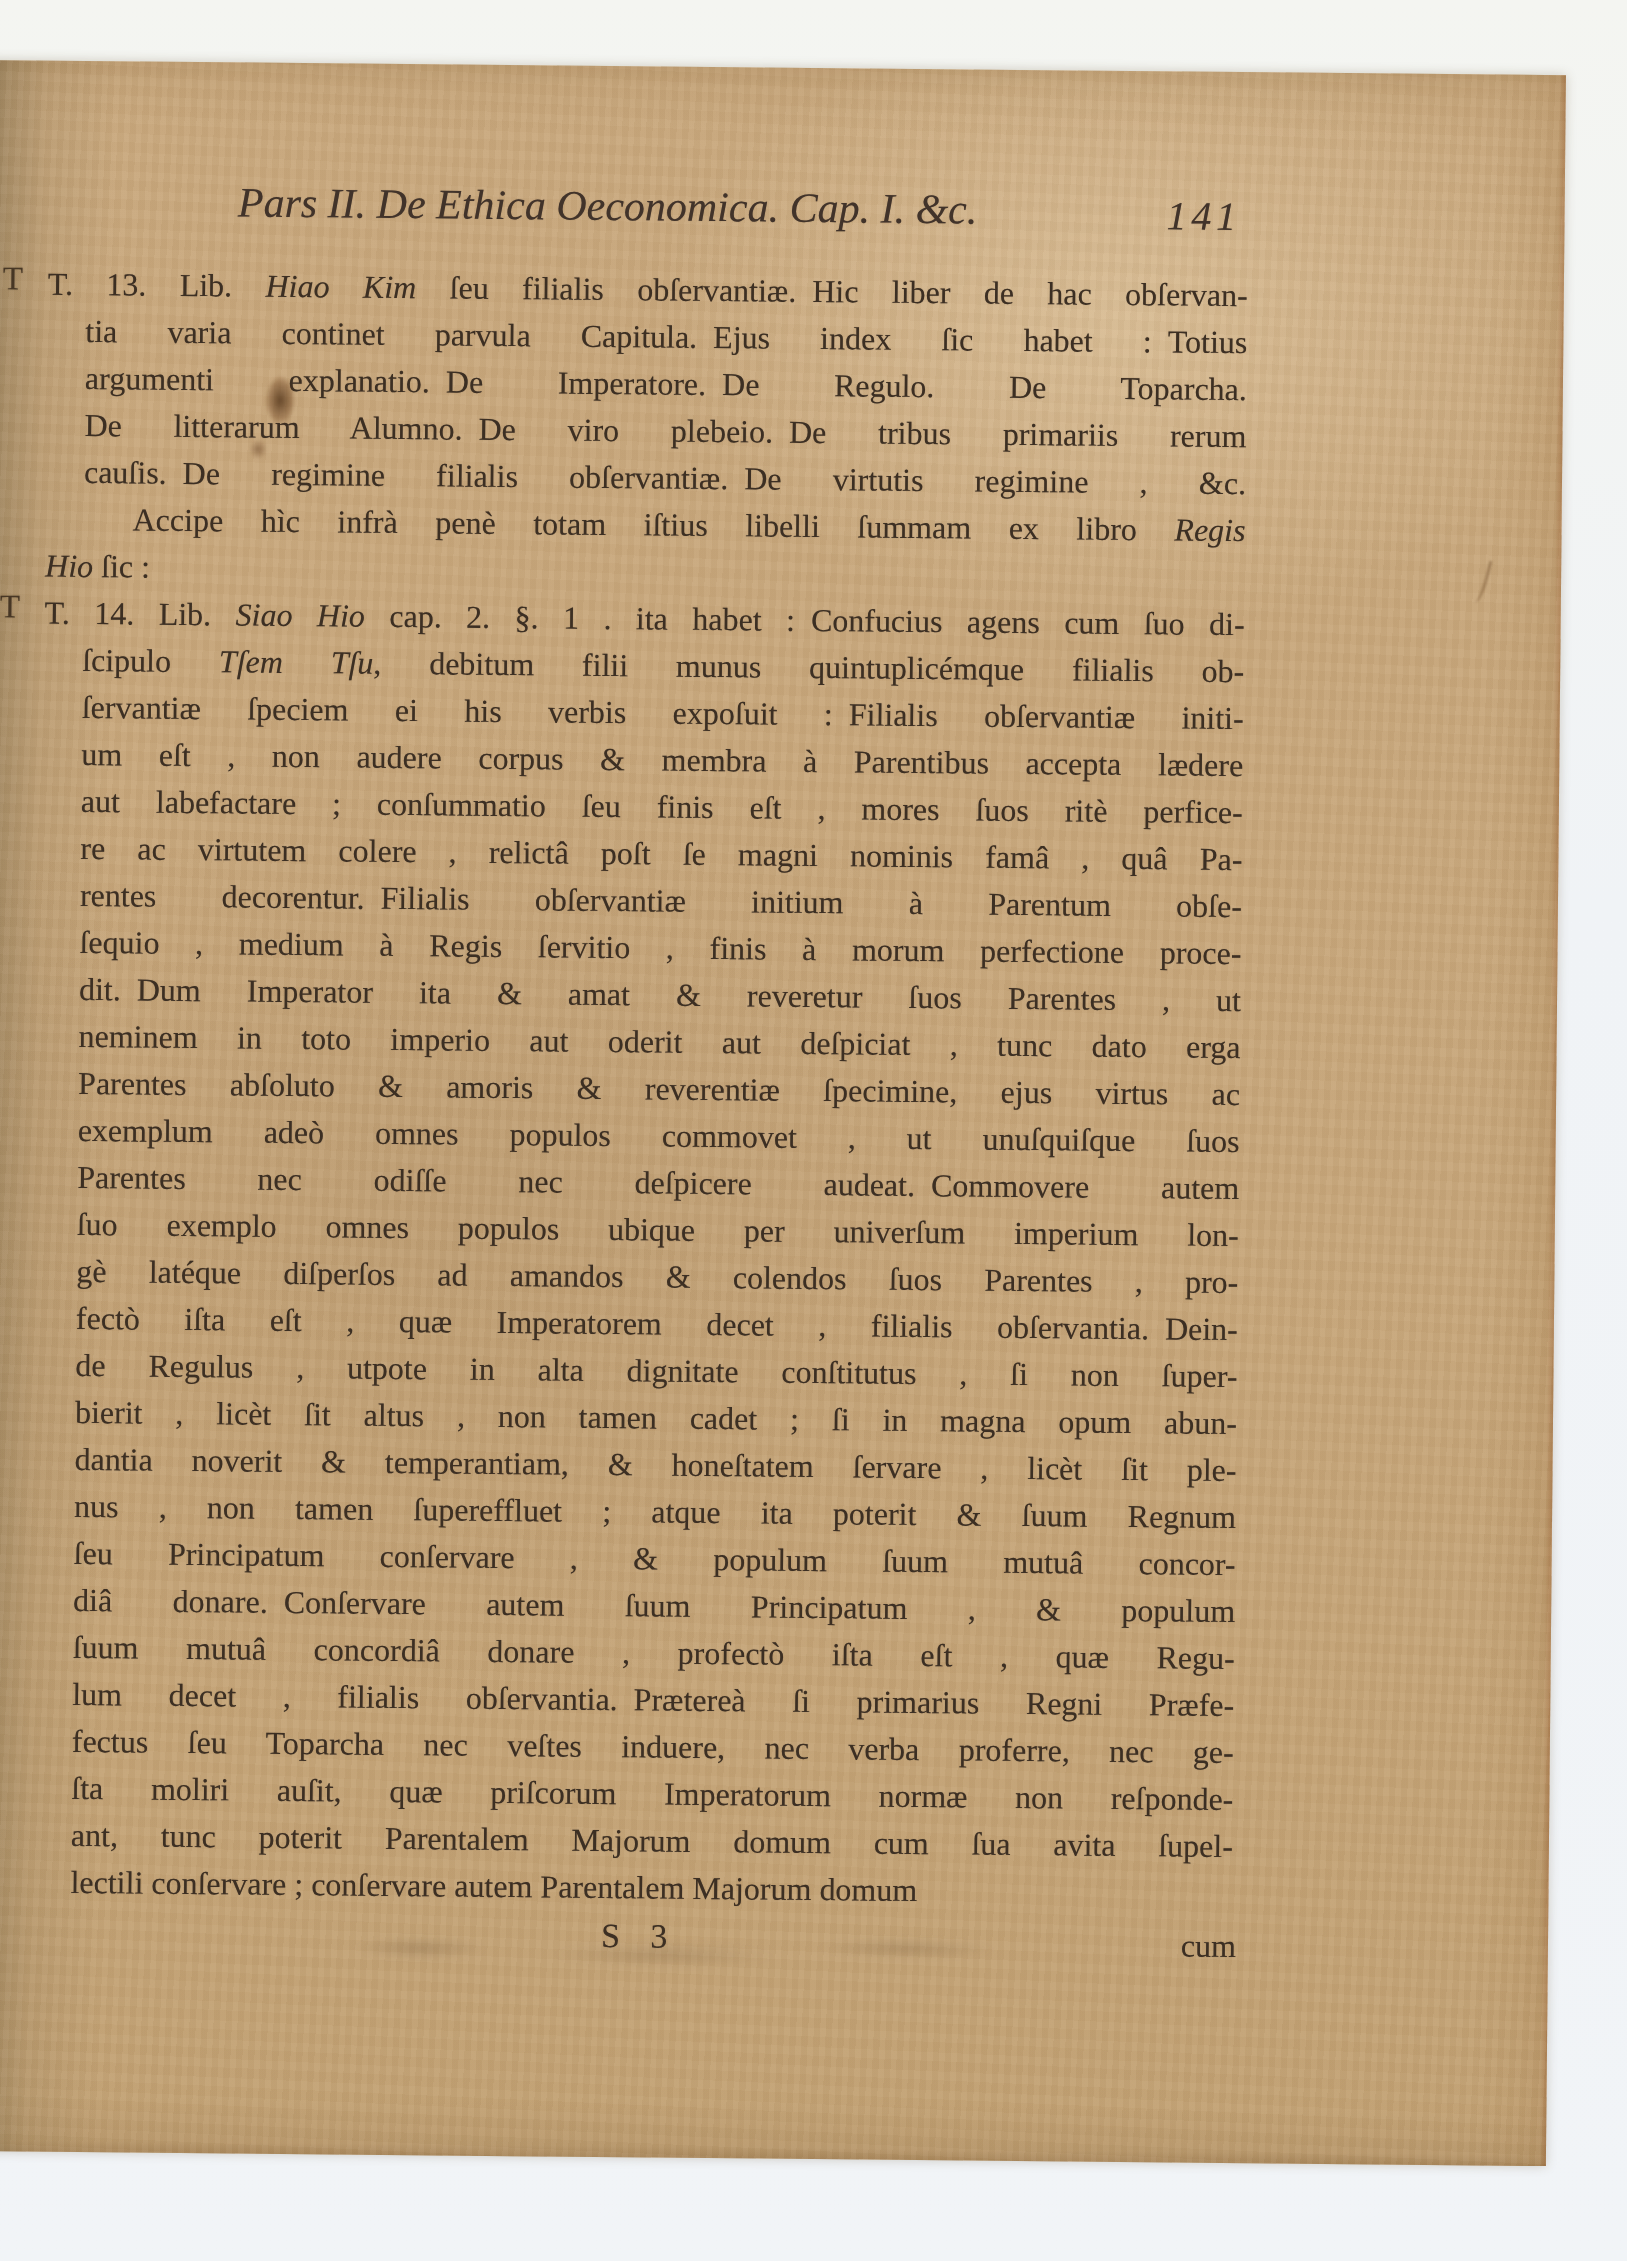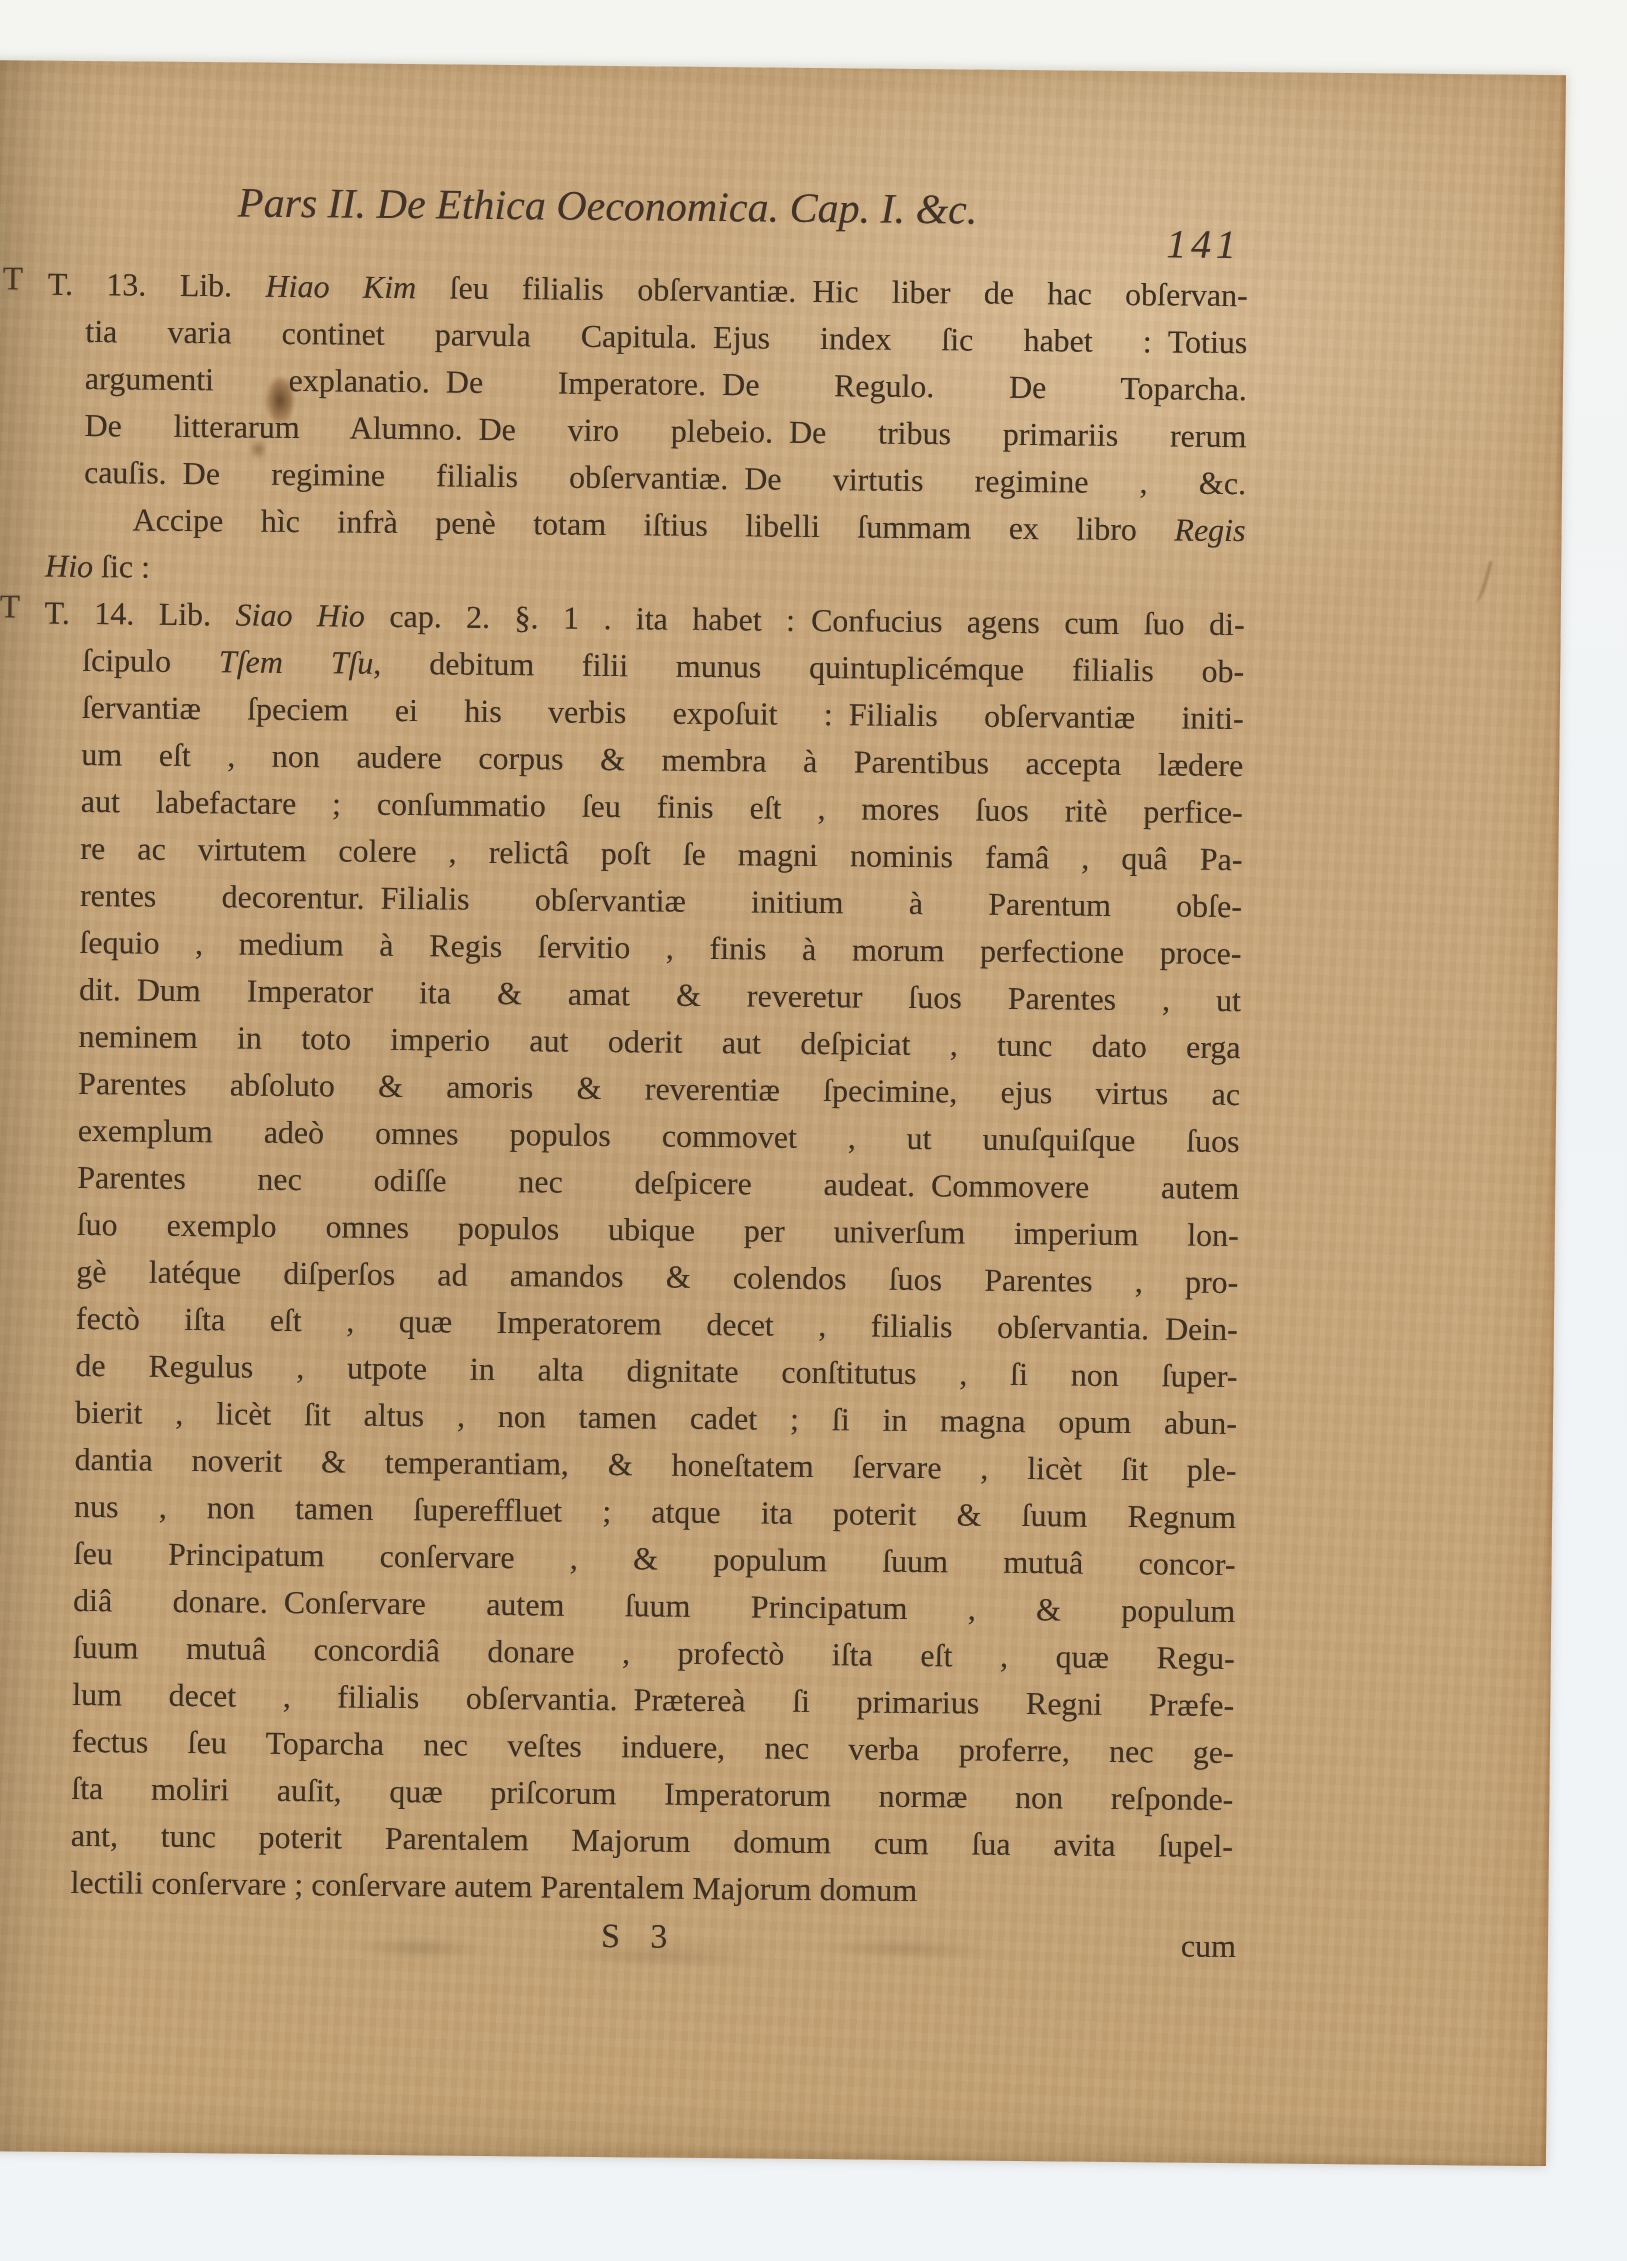--- a/index.html
+++ b/index.html
@@ -25,21 +25,21 @@
   .texture{
     position:absolute; inset:0; pointer-events:none;
     background:
       repeating-linear-gradient(92deg, rgba(255,255,255,0.03) 0 5.6px, rgba(90,70,40,0.03) 5.6px 12px),
       repeating-linear-gradient(2deg, rgba(255,250,240,0.025) 0 8.7px, rgba(100,80,50,0.02) 8.7px 19px);
   }
   .headerline{ position:absolute; top:116px; left:213px; width:826px;
     text-align:center; font-style:italic; font-size:42px; line-height:48px;
     color:#41332a; text-shadow:0 0 0.8px rgba(64,50,38,0.5); white-space:nowrap;}
   .pagenum{ position:absolute; top:121px; left:1185px; font-style:italic;
-    font-size:40px; letter-spacing:4.8px; color:#41332a; text-shadow:0 0 0.8px rgba(64,50,38,0.5);margin-top:28px;}
+    font-size:40px; letter-spacing:4.8px; color:#41332a; text-shadow:0 0 0.8px rgba(64,50,38,0.5);}
   .body{ position:absolute; top:200px; left:105px; width:1162px; font-size:32px; color:#3c2f23;}
   .line{ height:47px; line-height:47px; text-align:justify; text-align-last:justify;
     overflow:visible; white-space:nowrap; text-shadow:0 0 0.8px rgba(60,47,35,0.45);}
   .line.nj{ text-align:left; text-align-last:auto;}
   .line.first{ margin-left:-38px;}
   .line.ind{ text-indent:49px;}
   .it{ font-style:italic;}
   .margin-mark{ position:absolute; left:22px; font-size:33px; color:rgba(56,42,27,0.82);
     text-shadow:0 0 1.6px rgba(56,42,27,0.35);}
   .mark-1{ top:200px;} .mark-2{ top:528px;}

